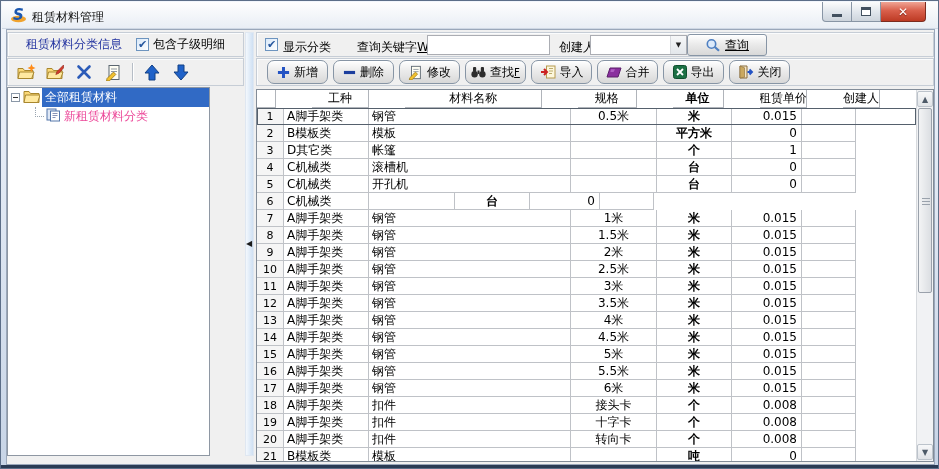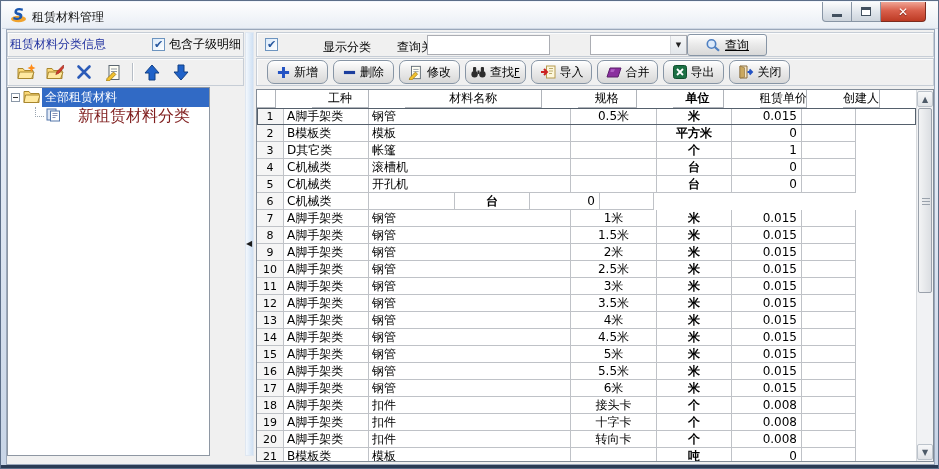--- a/index.html
+++ b/index.html
@@ -27,50 +27,50 @@
   .glyph-close { color:#fff; font-size:12px; font-weight:bold; text-shadow:0 1px 1px #7a1f12; }
 
   
   .content-bg { position:absolute; left:5px; top:28px; width:929px; height:436px;
     background:#f0f0f0; border:1px solid #9aa7ba; }
 
   .strip { position:absolute; background:#f0f0f0; border:1px solid #c6cdd6; box-shadow:inset 1px 1px 0 #fbfcfd; }
 
   
   .lp-head { left:6px; top:31px; width:237px; height:25px; display:flex; align-items:center;
-    justify-content:space-between; padding:0 2px; }
+    justify-content:space-between; padding:0 18px; }
   .panel-title { color:#2333a0; font-size:12px; }
   .cb-wrap { display:flex; align-items:center; gap:4px; font-size:12px; color:#000; }
   .cb { width:13px; height:13px; border:1px solid #6d94bf; background:linear-gradient(135deg,#d9e9fa,#ffffff);
     display:inline-flex; align-items:center; justify-content:center; }
   .cb .mark { color:#27589f; font-size:11px; font-weight:bold; line-height:1; margin-top:-1px; }
 
   .lp-tools { left:6px; top:57px; width:237px; height:28px; display:flex; align-items:center; gap:9px; padding:0 8px; }
   .tool { display:flex; align-items:center; justify-content:center; width:20px; height:20px; }
   .tool-sep { width:1px; height:18px; background:#b6bdc6; box-shadow:1px 0 0 #fff; }
 
   .tree { position:absolute; left:6px; top:86px; width:203px; height:369px; background:#fff;
     border:1px solid #8e97a3; overflow:hidden; }
   .tree-row { display:flex; align-items:center; height:19px; padding-left:3px; }
   .expander { width:9px; height:9px; border:1px solid #8b98a8; background:#fff; position:relative; margin-right:3px; flex:none; }
   .expander i { position:absolute; left:1px; top:3px; width:5px; height:1px; background:#333; }
   .tree-label-sel { background:#316ac5; color:#fff; font-size:12px; padding:1px 3px; flex:1; white-space:nowrap; }
   .tree-child { margin-left:20px; }
   .conn { width:9px; height:10px; border-left:1px dotted #9aa5b1; border-bottom:1px dotted #9aa5b1; margin:-8px 2px 2px 4px; flex:none; }
-  .tree-label { color:#7f1d1d; font-size:16px; padding-left:17px; white-space:nowrap; }
+  .tree-label { color:#ec4899; font-size:12px; padding-left:3px; white-space:nowrap; }
 
   
   .splitter { position:absolute; left:244px; top:31px; width:9px; height:424px;
     background:linear-gradient(90deg,#f3f8fd,#cfe0f3); border:1px solid #dfe7f1; }
   .splitter .arr { position:absolute; top:206px; left:0px; font-size:8px; color:#1b1b1b; }
 
   
   .rp-filter { left:255px; top:31px; width:678px; height:25px; }
   .rp-filter .cb { position:absolute; left:8px; top:5px; }
-  .lab { position:absolute; top:6px; font-size:12px; color:#000; white-space:nowrap;margin-left:40px; }
+  .lab { position:absolute; top:6px; font-size:12px; color:#000; white-space:nowrap; }
   .hk { text-decoration:underline; }
   .txt-input { position:absolute; left:170px; top:2px; width:123px; height:20px; border:1px solid #abadb3;
     background:#fff; font-size:12px; padding:0 3px; }
   .combo { position:absolute; left:333px; top:2px; width:97px; height:20px; border:1px solid #abadb3;
     background:#fff; display:flex; }
   .combo .val { flex:1; font-size:12px; padding:2px 3px; }
   .combo .drop { width:16px; display:flex; align-items:center; justify-content:center;
     background:linear-gradient(#f6f7f8,#e3e7eb); border-left:1px solid #d6d9dd; font-size:7px; color:#222; }
 
   .btn { display:flex; align-items:center; justify-content:center; gap:4px; height:24px;

